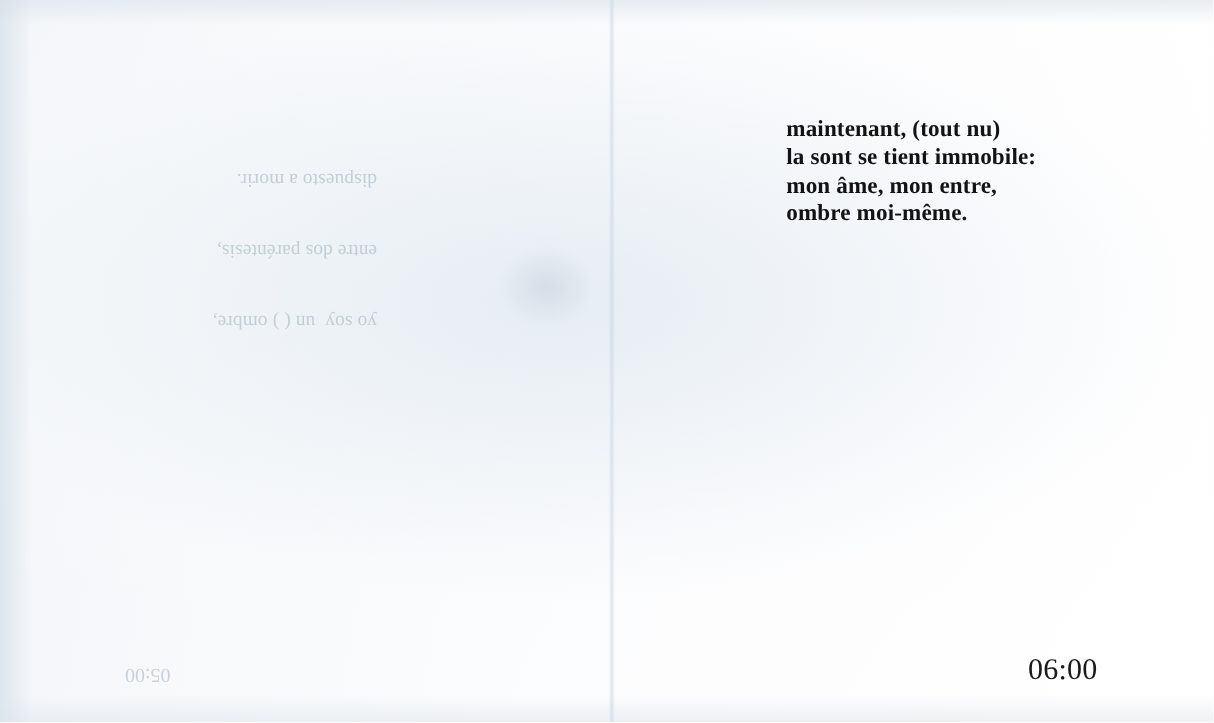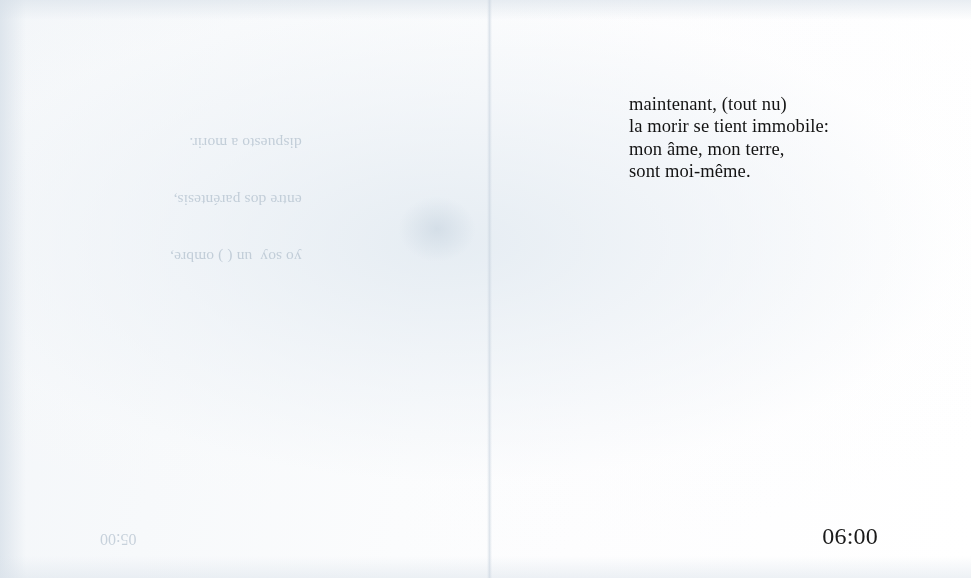--- a/index.html
+++ b/index.html
@@ -83,21 +83,21 @@
 
   .poem {
     position: absolute;
     left: 145px;
     top: 93px;
     color: #131313;
     font-size: 18.5px;
     line-height: 22.4px;
     letter-spacing: 0.1px;
   }
-  .poem-line { display: block; white-space: pre; }
+  .poem-line { display: block; white-space: pre; font-weight: bold; }
 
   .folio-right {
     position: absolute;
     right: 93px;
     bottom: 28px;
     color: #1a1a1a;
     font-size: 24px;
     letter-spacing: 0.2px;
   }
   .folio-left-bleed {
@@ -141,20 +141,20 @@
       <span class="bleed-line">yo soy  un ( ) ombre,</span>
       <span class="bleed-line">entre dos paréntesis,</span>
       <span class="bleed-line">dispuesto a morir.</span>
     </div>
     <div class="folio-left-bleed">05:00</div>
   </div>
 
   <div class="page page-right">
     <div class="poem">
       <span class="poem-line">maintenant, (tout nu)</span>
-      <span class="poem-line">la morir se tient immobile:</span>
-      <span class="poem-line">mon âme, mon terre,</span>
-      <span class="poem-line">sont moi-même.</span>
+      <span class="poem-line">la sont se tient immobile:</span>
+      <span class="poem-line">mon âme, mon entre,</span>
+      <span class="poem-line">ombre moi-même.</span>
     </div>
     <div class="folio-right">06:00</div>
   </div>
 
 </div>
 
 </body></html>

